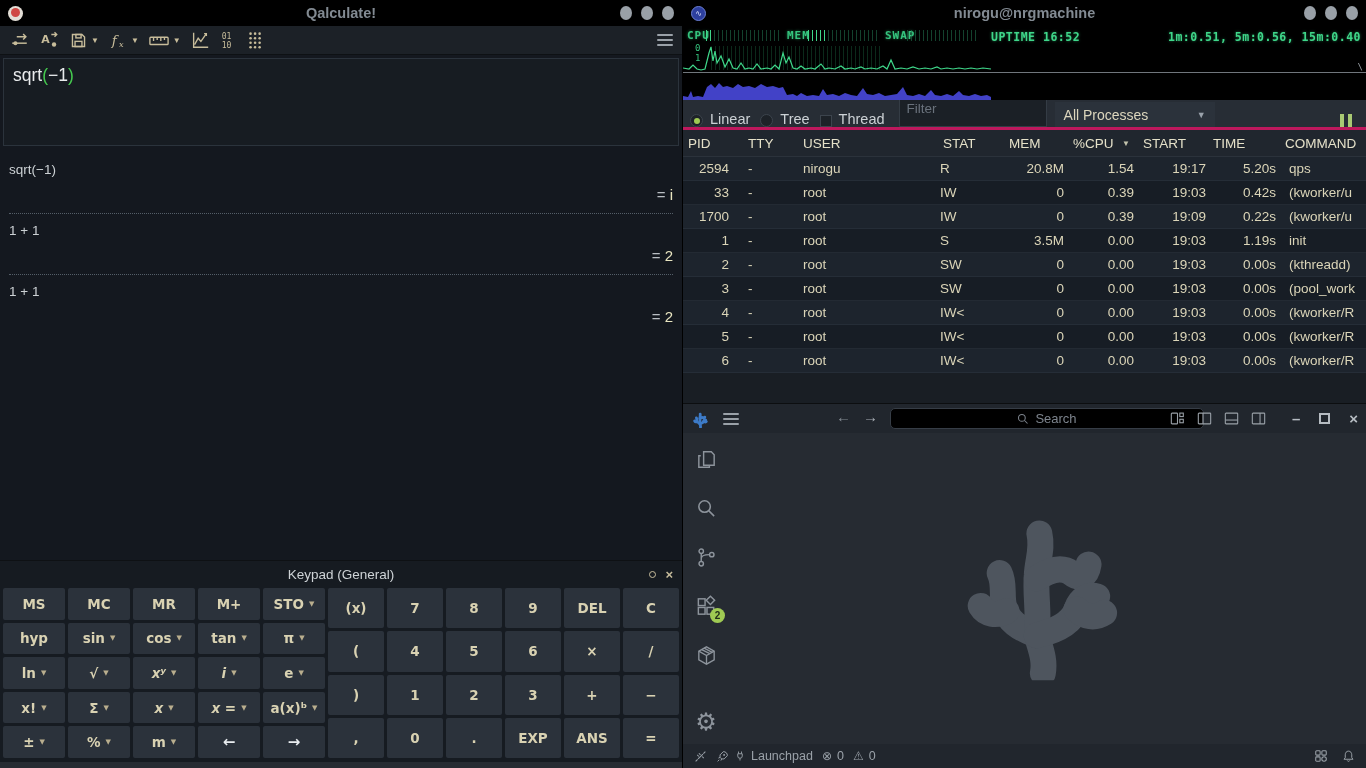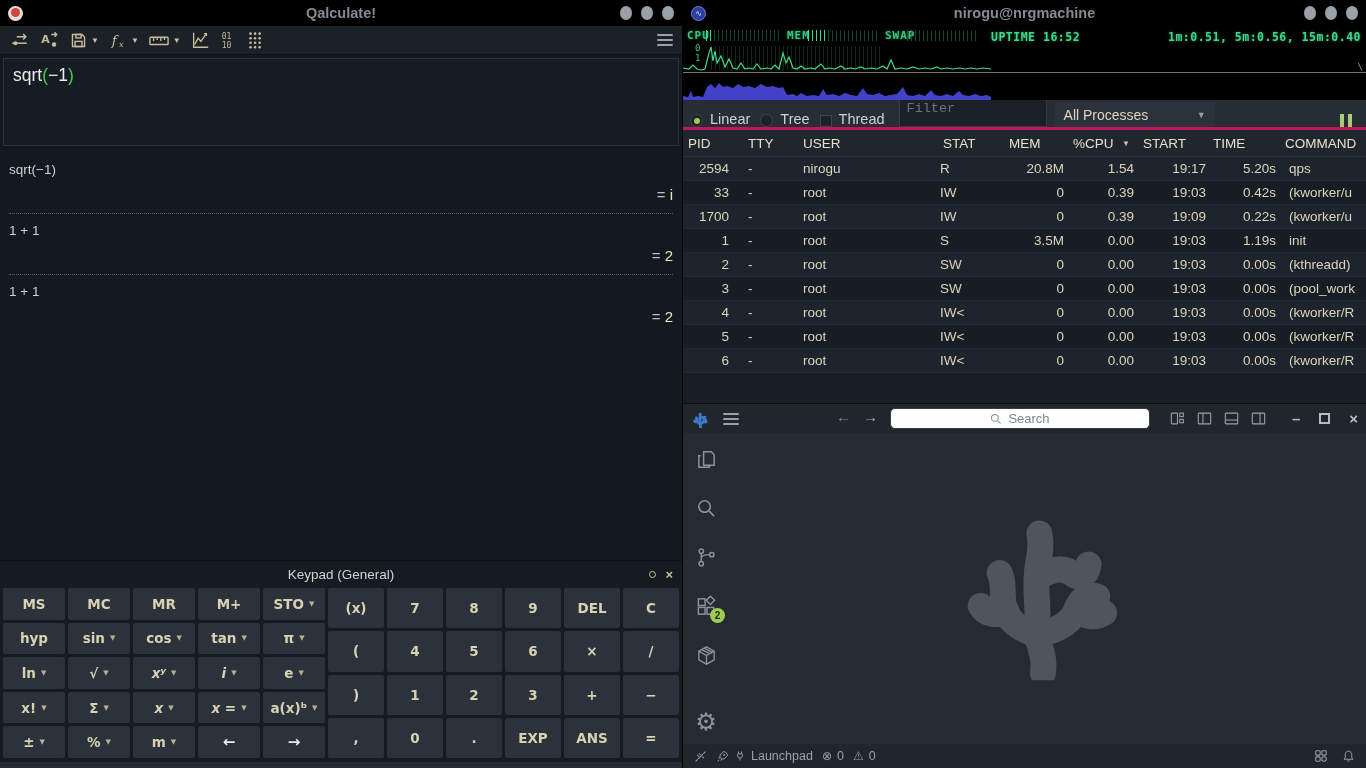--- a/index.html
+++ b/index.html
@@ -96,21 +96,21 @@
           padding:0 7px; border-bottom:3px solid #be185d; flex:0 0 auto; }
   .radio { width:13px; height:13px; border-radius:50%; background:#1d2228;
           border:1px solid #3c444d; position:relative; flex:0 0 auto; }
   .radio.sel::after { content:""; position:absolute; inset:2.5px; background:#9fca53;
           border-radius:50%; }
   .checkbox { width:12px; height:12px; background:#1d2228; border:1px solid #3c444d;
           flex:0 0 auto; }
   .clabel { color:#ccd1d5; font-size:14.5px; margin:0 10px 0 7px; }
   .filter-input { width:148px; height:37px; background:#1b2026; border:1px solid #343c45;
           color:#aab0b8; padding:0 7px; font-size:13.5px; margin-left:4px;
-          font-family:Liberation Mono, monospace; outline:none; }
+          font-family:Liberation Sans, sans-serif; outline:none; }
   .filter-input::placeholder { color:#6a727c; }
   .scope { width:160px; height:25px; background:#2b323b; display:flex; align-items:center;
           padding:0 9px; color:#dcd6bd; font-size:14px; margin-left:8px; }
   .scope .arr { margin-left:auto; color:#9aa2ab; font-size:9px; }
   .pausebtn { margin-left:auto; margin-right:7px; display:flex; gap:4px; }
   .pausebtn i { width:4px; height:13px; background:#a9c973; }
   .thead, .trow { display:grid;
           grid-template-columns:52px 66px 137px 66px 64px 70px 70px 72px minmax(0,1fr);
           align-items:center; }
   .thead { height:27px; background:#20262e; border-bottom:1px solid #2b323b;
@@ -137,22 +137,22 @@
   
   #code { left:683px; top:403px; width:683px; height:365px; background:#262b32;
           border-top:1px solid #0c0e10; }
   .code-titlebar { height:29px; background:#21262d; display:flex; align-items:center;
           padding:0 9px; position:relative; flex:0 0 auto; }
   .coral-mini { width:18px; height:18px; }
   .code-titlebar .burger { margin-left:13px; }
   .navarr { position:absolute; font-size:15px; top:4px; }
   .nav-back { left:153px; color:#848b93; }
   .nav-fwd { left:180px; color:#a7adb4; }
-  .searchbox { position:absolute; left:207px; top:4px; width:260px; height:21px;
-          background:#ffffff; border:1px solid #363d46; border-radius:5px;
+  .searchbox { position:absolute; left:207px; top:4px; width:314px; height:21px;
+          background:#000000; border:1px solid #363d46; border-radius:5px;
           display:flex; align-items:center; justify-content:center; gap:6px;
           color:#7d848d; font-size:13px; }
   .tb-right { position:absolute; right:8px; top:0; height:29px; display:flex;
           align-items:center; gap:10px; }
   .tb-right .wmin { color:#b6bcc2; font-size:15px; margin-left:15px; font-weight:bold; }
   .tb-right .wmax { width:11px; height:11px; border:2px solid #b6bcc2; margin-left:9px; }
   .tb-right .wclose { color:#b6bcc2; font-size:15px; font-weight:bold; margin-left:9px; }
   .code-body { flex:1 1 auto; display:flex; min-height:0; }
   .activitybar { width:46px; display:flex; flex-direction:column; align-items:center;
           padding:14px 0 0; gap:25px; background:#262b32; flex:0 0 auto; }

